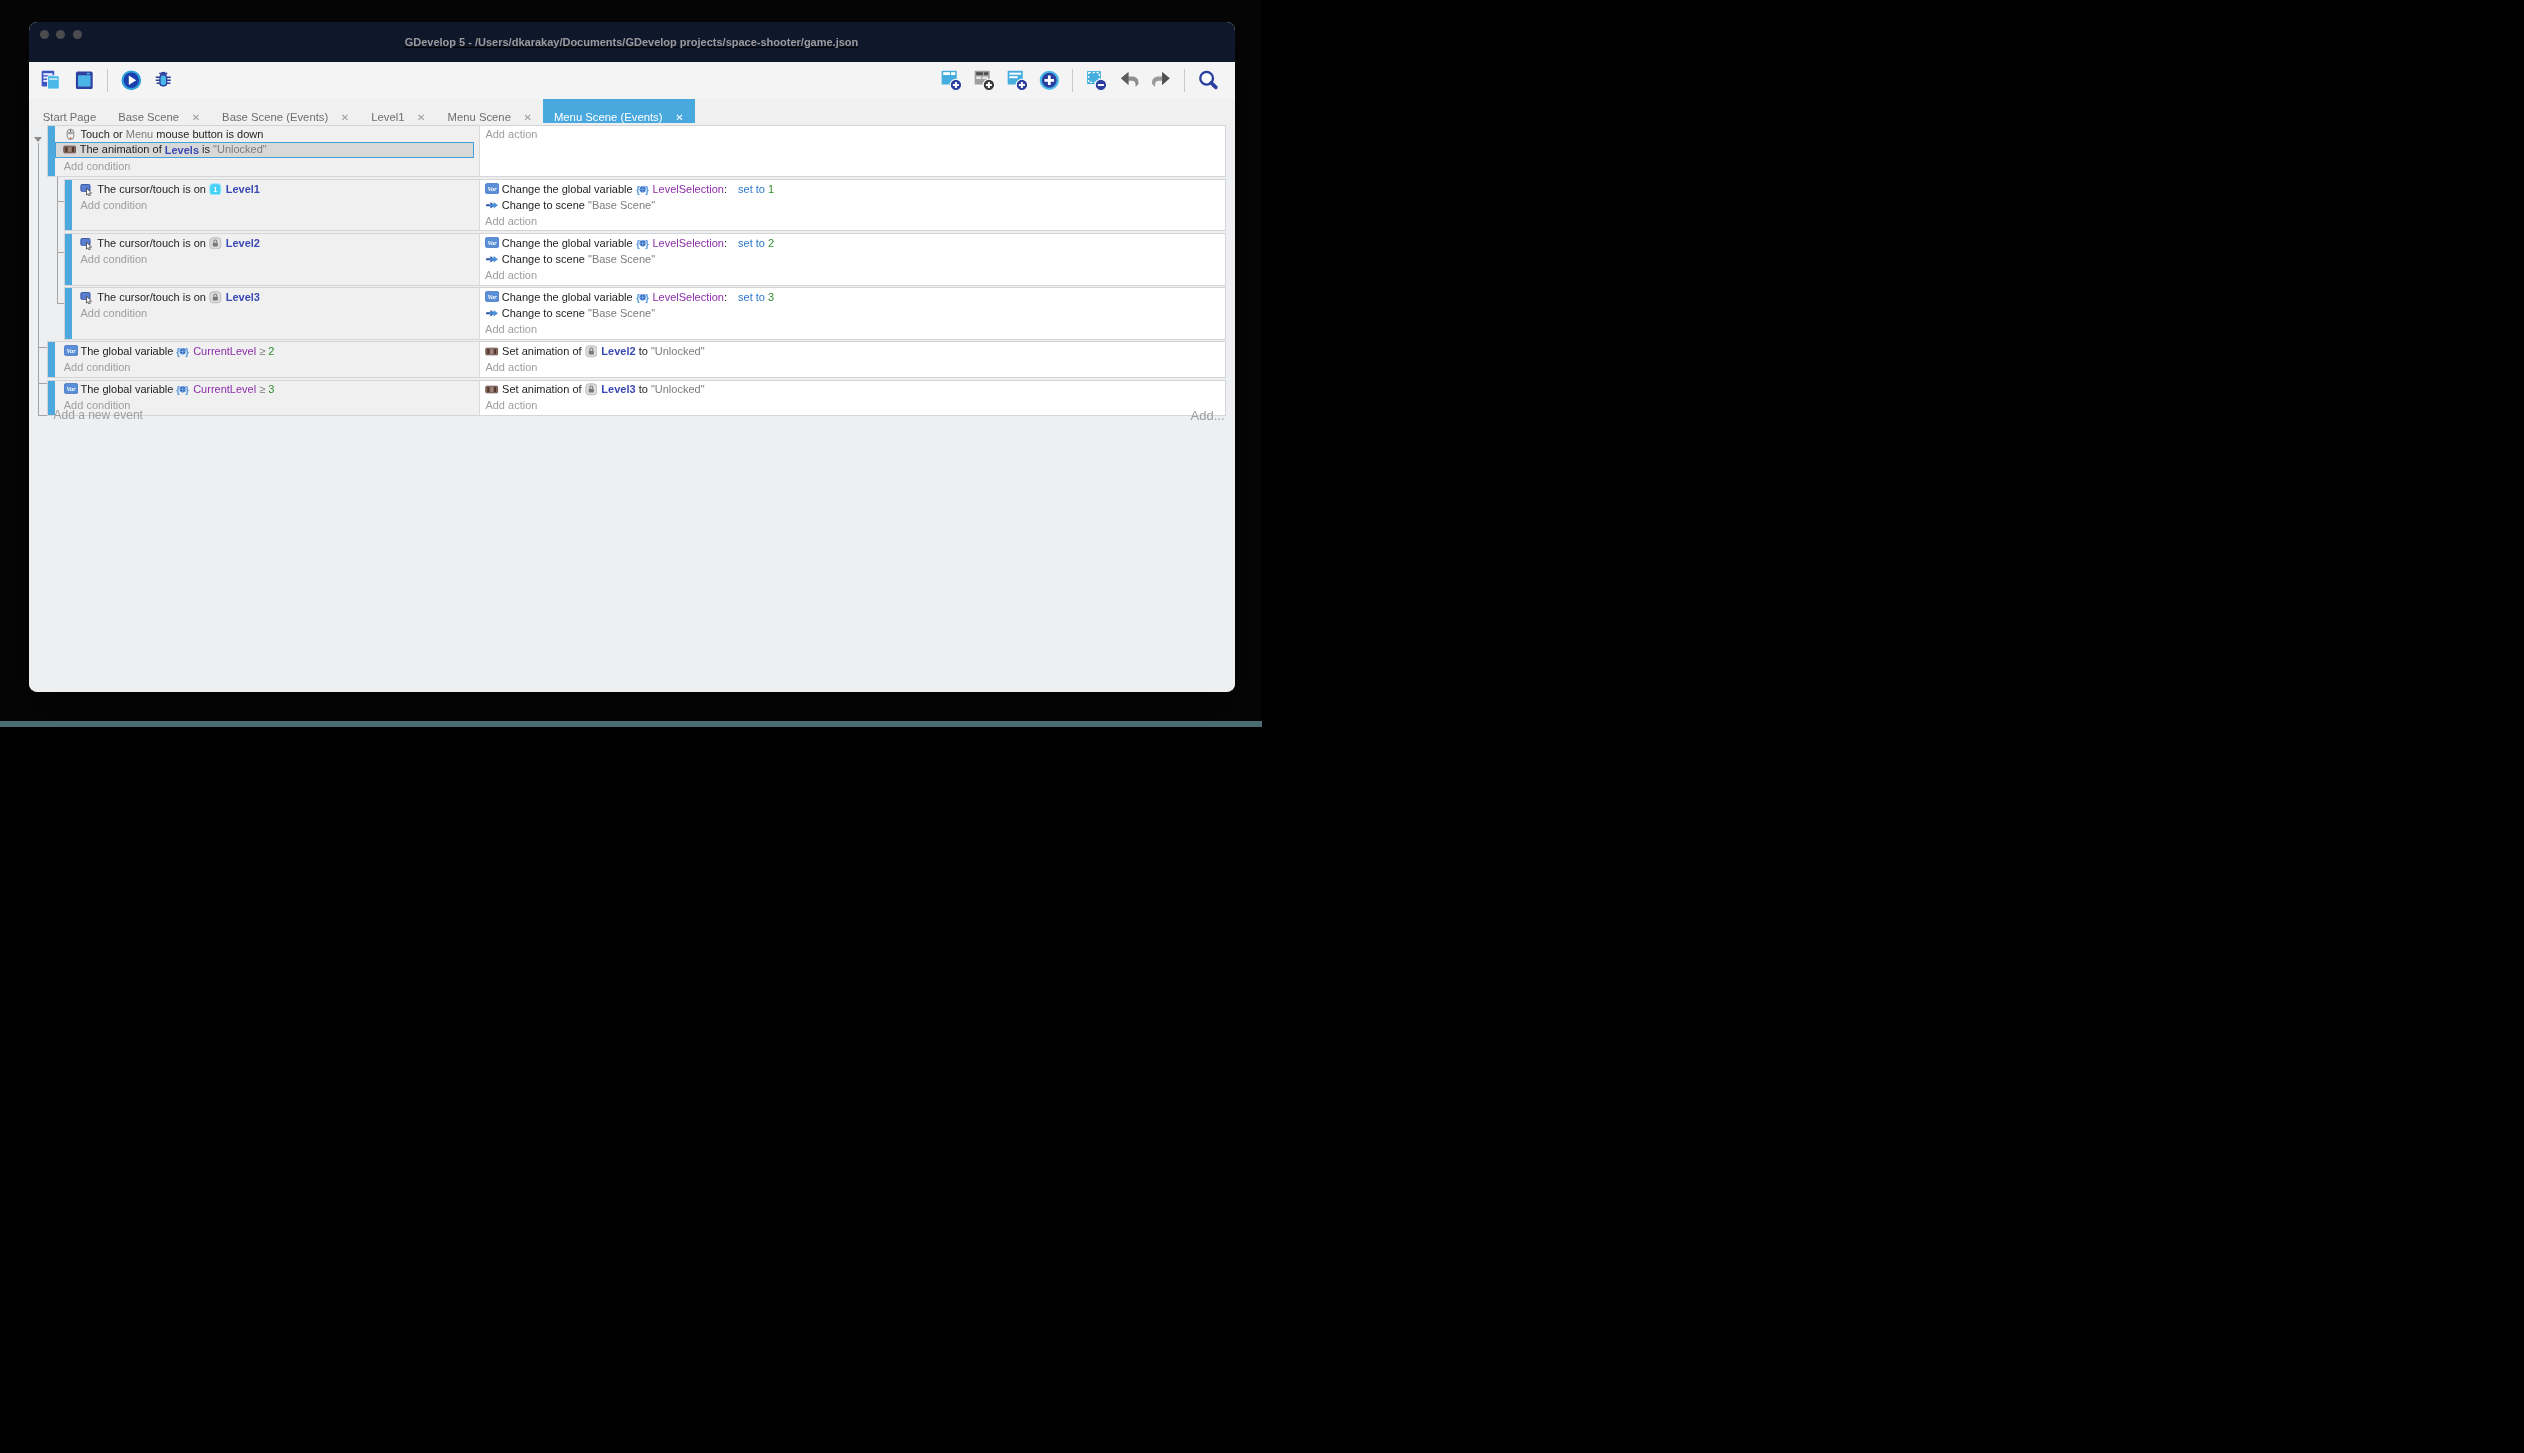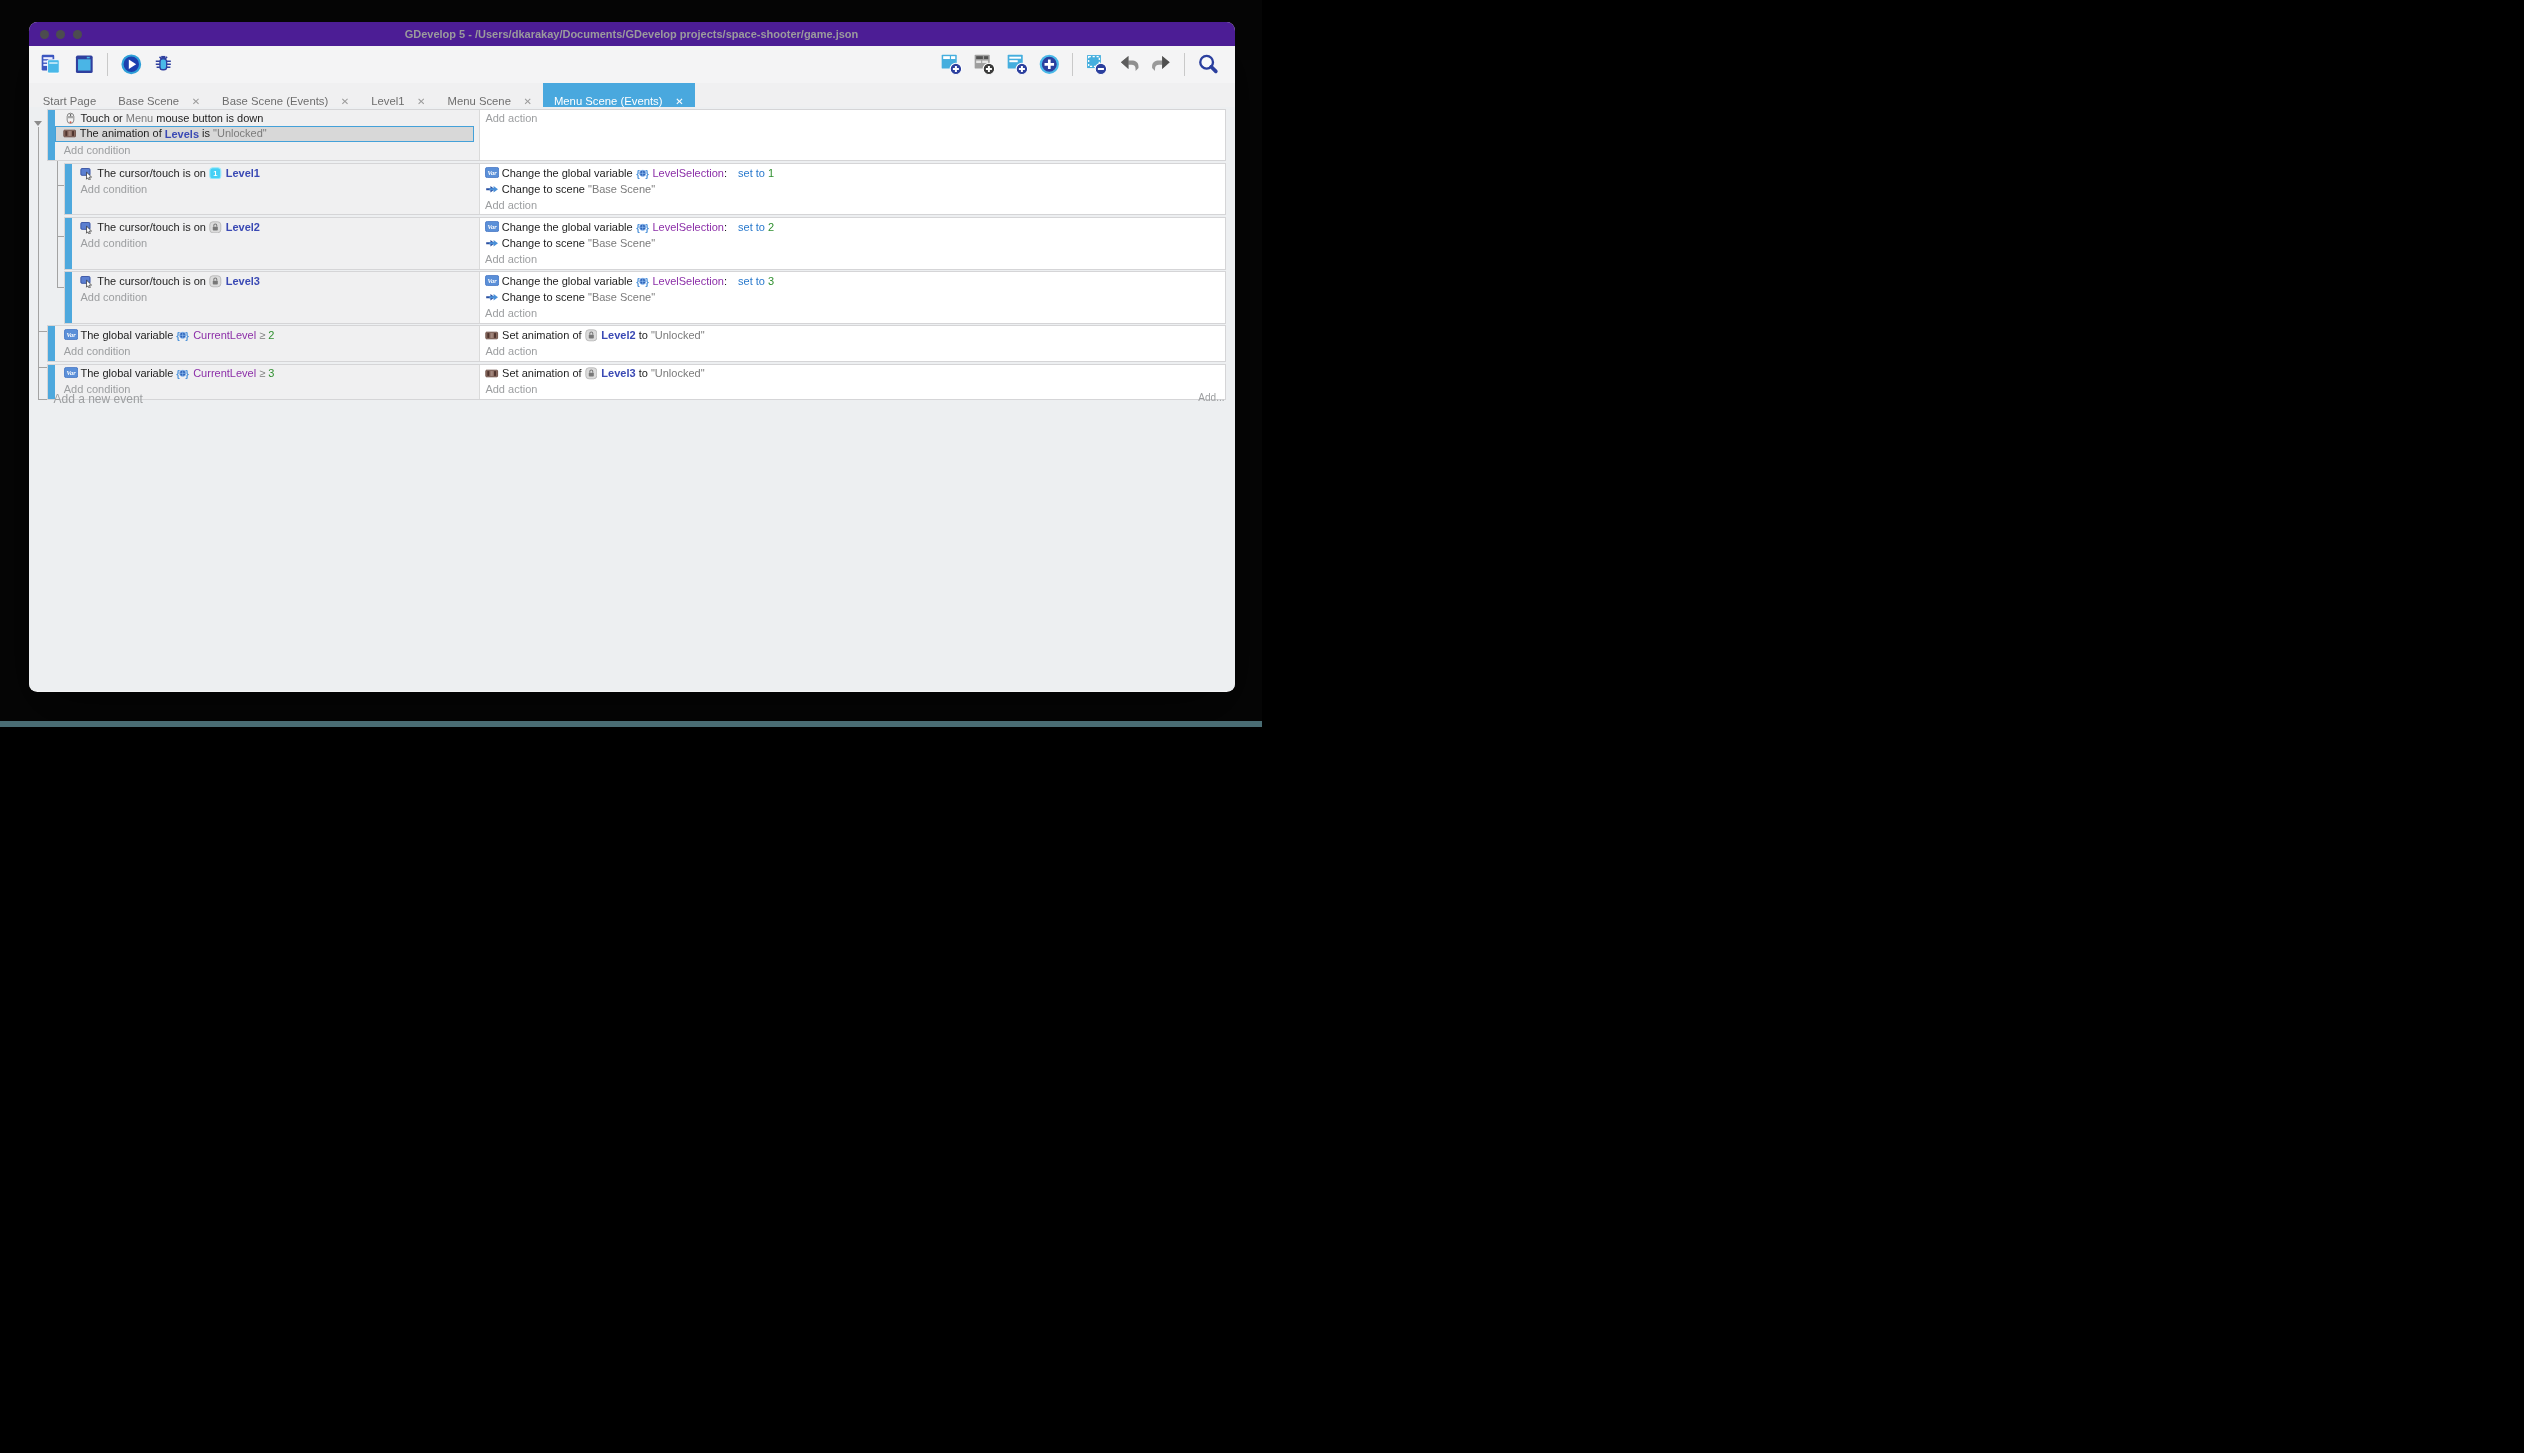--- a/index.html
+++ b/index.html
@@ -2,21 +2,21 @@
 <html style="font-size:13.4px"><head>
 <meta charset="utf-8">
 <style>
   html,body{margin:0;padding:0;background:#000;}
   body{font-family:"Liberation Sans","DejaVu Sans",sans-serif;-webkit-font-smoothing:antialiased;}
   .stage{position:relative;width:1262px;height:727px;background:#060606;overflow:hidden;}
   .desk-strip{position:absolute;left:0;right:0;bottom:0;height:5.9px;background:#4a6d74;}
   .window{position:absolute;left:28.5px;top:22px;width:1206px;height:670px;border-radius:8.4px;overflow:hidden;
           background:#f4f4f5;box-shadow:0 21px 59px rgba(0,0,0,.55);}
   
-  .titlebar{height:24px;background:#4c1d95;position:relative;display:flex;align-items:center;}
+  .titlebar{height:40px;background:#0f172a;position:relative;display:flex;align-items:center;text-decoration:underline;}
   .traffic{position:absolute;left:11px;top:7.5px;display:flex;gap:7.5px;}
   .tl{width:9.2px;height:9.2px;border-radius:50%;background:#4c4c4f;display:inline-block;}
   .title{flex:1;text-align:center;color:#9b9b9d;font-size:11px;font-weight:600;white-space:nowrap;overflow:hidden;}
   
   .toolbar{height:37px;background:#f4f4f5;display:flex;align-items:center;justify-content:space-between;padding:0 10px 0 6.7px;}
   .tb-left,.tb-right{display:flex;align-items:center;}
   .tb-btn{width:22.6px;height:22.6px;margin:0 5px;background:none;border:none;padding:0;cursor:pointer;}
   .tb-btn svg{display:block;width:22.6px;height:22.6px;}
   .tb-sep{width:0.8px;height:22.6px;background:#c9c9c9;margin:0 6.7px;}
   
@@ -49,21 +49,21 @@
   #stub-e2{left:9.2px;top:224px;width:9.2px;height:0.8px;}
   #stub-e3{left:9.2px;top:260px;width:9.2px;height:0.8px;}
   #stub-footer{left:9.2px;top:292px;width:14.2px;height:0.8px;}
   #tree-sub-v{left:28.5px;top:50px;width:0.8px;height:130px;}
   #stub-s1{left:28.5px;top:78px;width:6.7px;height:0.8px;}
   #stub-s2{left:28.5px;top:129px;width:6.7px;height:0.8px;}
   #stub-s3{left:28.5px;top:180px;width:6.7px;height:0.8px;}
   .tree-tri{position:absolute;left:5.9px;top:14.2px;width:0;height:0;border-left:4.2px solid transparent;
             border-right:4.2px solid transparent;border-top:5px solid #8b8b8b;}
   .footer-left{position:absolute;left:25px;top:285px;font-size:12px;color:#9c9ea0;cursor:pointer;}
-  .footer-right{position:absolute;right:10px;top:285px;font-size:10px;color:#9c9ea0;cursor:pointer;}
+  .footer-right{position:absolute;right:10px;top:285px;font-size:13px;color:#9c9ea0;cursor:pointer;}
 </style>
 </head>
 <body>
 
 <div class="stage">
   <div class="window">
 
     <div class="titlebar">
       <div class="traffic">
         <span class="tl"></span>

